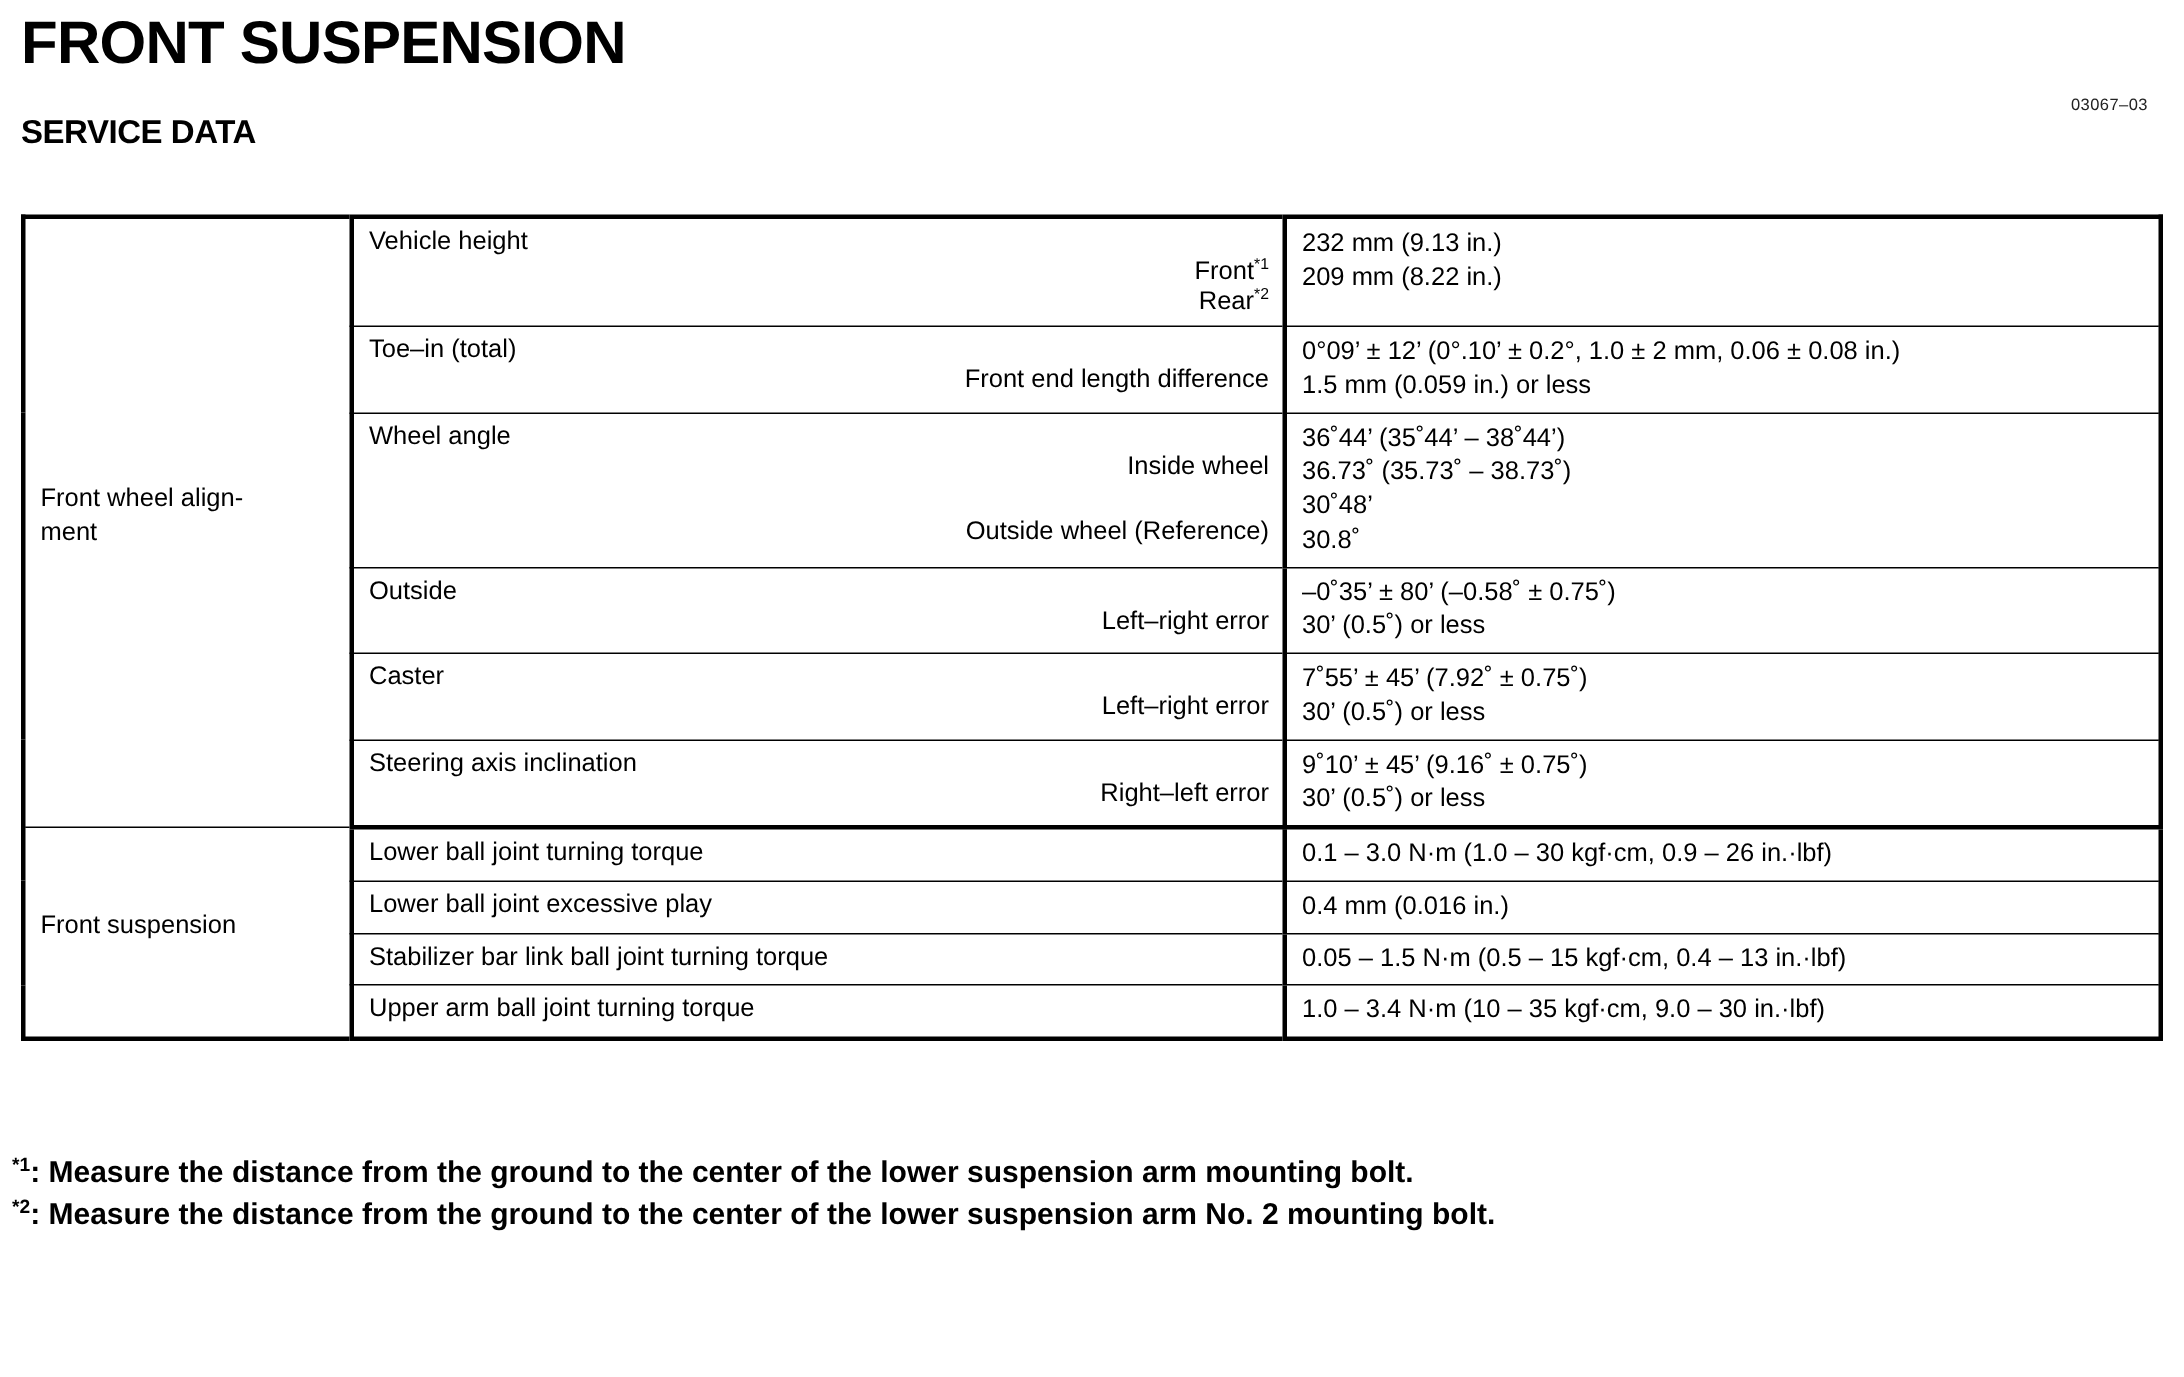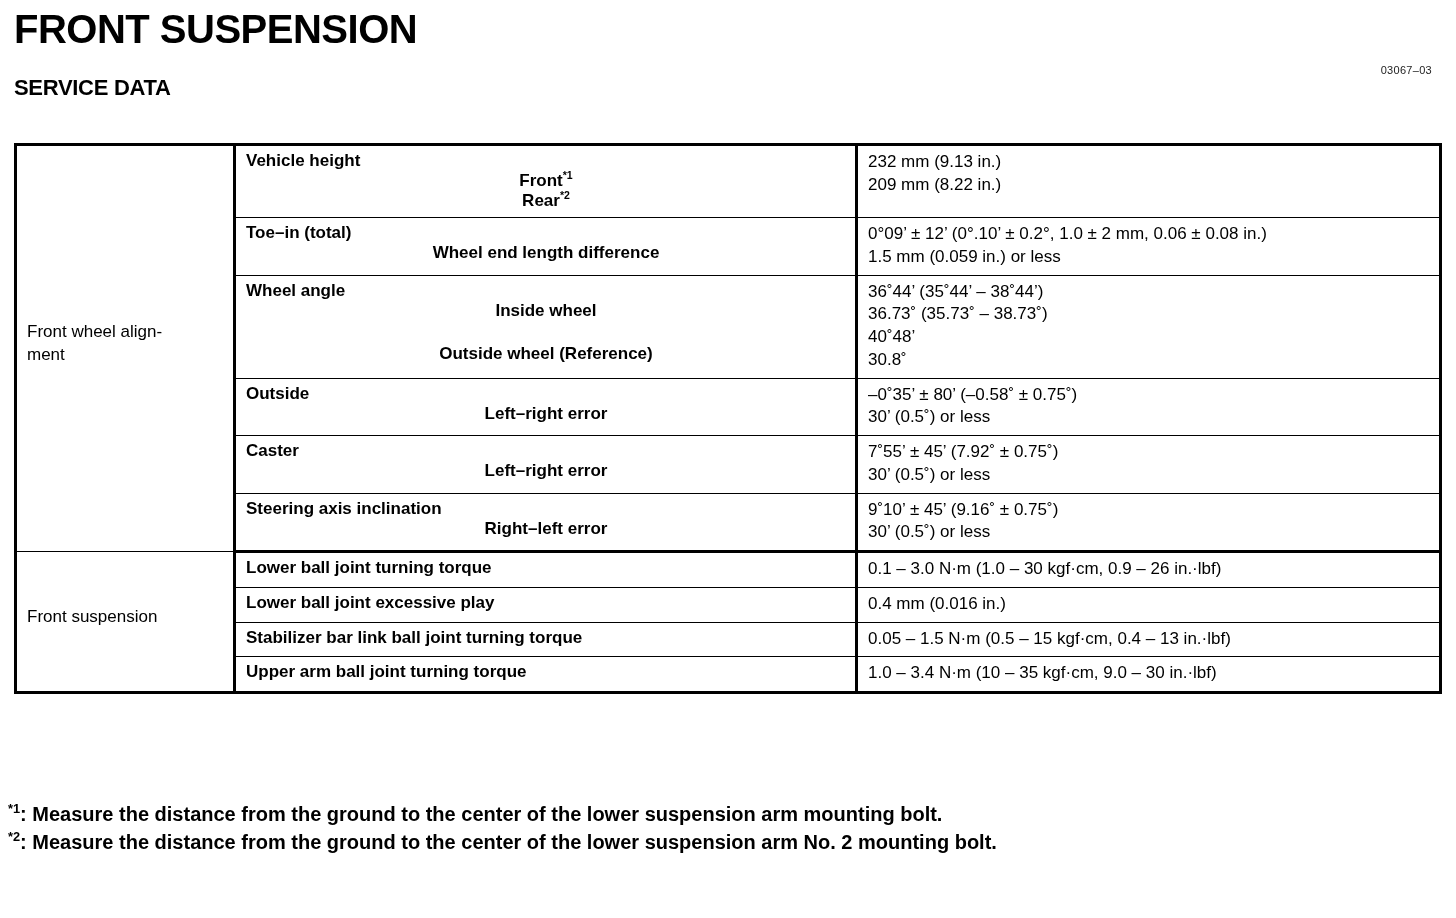--- a/index.html
+++ b/index.html
@@ -72,48 +72,47 @@
     width: 198px;
     padding: 6px 8px 16px 10px;
     vertical-align: middle;
     line-height: 1.32;
     border-right-width: 3px;
   }
   td.item {
     width: 600px;
     padding: 5px 9px 6px 10px;
     border-right-width: 3px;
-    font-weight: bold;
   }
   td.val {
     padding: 5px 8px 6px 10px;
     line-height: 1.34;
     margin-left: 23px;
   }
 
   
   tr.group-end > td { border-bottom-width: 3px; }
 
   .item-main { display: block; text-align: left; }
-  .item-sub  { display: block; text-align: center; }
+  .item-sub  { display: block; text-align: right; }
   .spacer-line { display: block; height: 23px; }
 
   .val-line { display: block; white-space: nowrap; }
 
   sup {
     font-size: 0.62em;
     vertical-align: super;
     line-height: 0;
   }
 
   
   .footnotes {
     position: absolute;
     left: 8px;
-    top: 800px;
+    top: 768px;
     width: 1444px;
     font-size: 20px;
     font-weight: bold;
     line-height: 1.42;
   }
   .footnotes .fn { display: block; }
   .footnotes sup { font-size: 0.64em; }
 </style>
 </head>
 <body>
@@ -136,39 +135,39 @@
       </td>
       <td class="val">
         <span class="val-line">232 mm (9.13 in.)</span>
         <span class="val-line">209 mm (8.22 in.)</span>
       </td>
     </tr>
 
     <tr>
       <td class="item">
         <span class="item-main">Toe–in (total)</span>
-        <span class="item-sub">Wheel end length difference</span>
+        <span class="item-sub">Front end length difference</span>
       </td>
       <td class="val">
         <span class="val-line">0°09’ ± 12’ (0°.10’ ± 0.2°, 1.0 ± 2 mm, 0.06 ± 0.08 in.)</span>
         <span class="val-line">1.5 mm (0.059 in.) or less</span>
       </td>
     </tr>
 
     <tr>
       <td class="item">
         <span class="item-main">Wheel angle</span>
         <span class="item-sub">Inside wheel</span>
         <span class="spacer-line"></span>
         <span class="item-sub">Outside wheel (Reference)</span>
       </td>
       <td class="val">
         <span class="val-line">36˚44’ (35˚44’ – 38˚44’)</span>
         <span class="val-line">36.73˚ (35.73˚ – 38.73˚)</span>
-        <span class="val-line">40˚48’</span>
+        <span class="val-line">30˚48’</span>
         <span class="val-line">30.8˚</span>
       </td>
     </tr>
 
     <tr>
       <td class="item">
         <span class="item-main">Outside</span>
         <span class="item-sub">Left–right error</span>
       </td>
       <td class="val">

